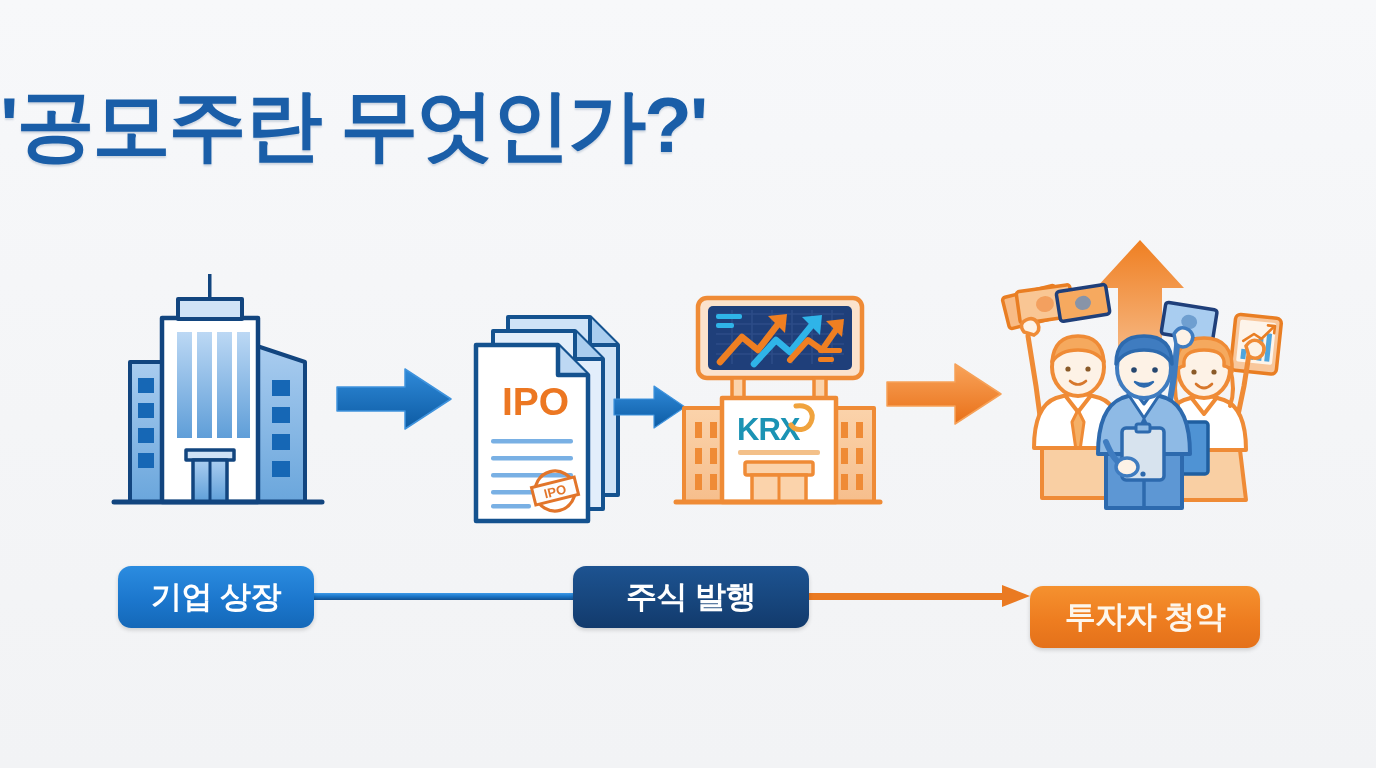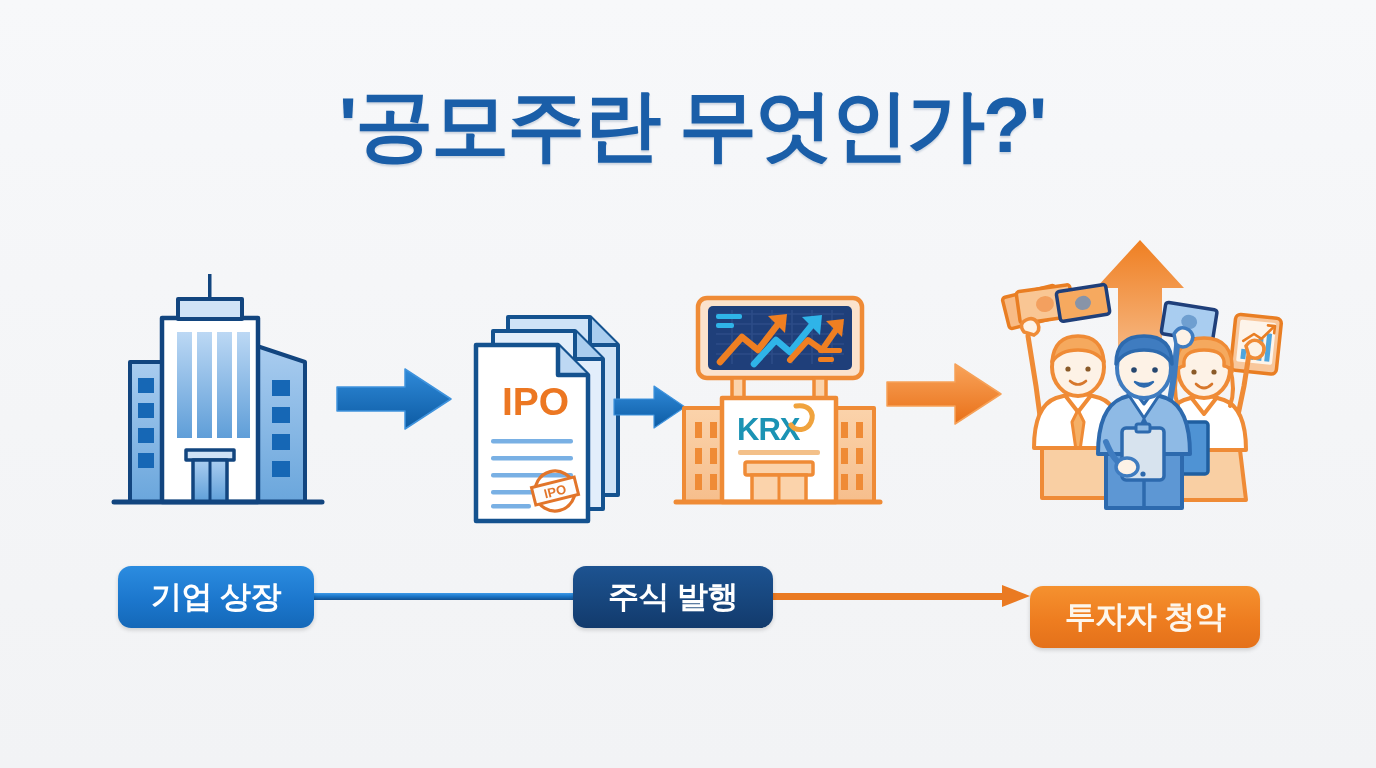--- a/index.html
+++ b/index.html
@@ -23,29 +23,27 @@
     background: linear-gradient(180deg, #f7f8fa 0%, #f4f5f7 55%, #f2f3f5 100%);
     overflow: hidden;
   }
 
   
   #title {
     position: absolute;
     left: 0;
     top: 86px;
     width: 1376px;
-    text-align: center;
     font-size: 78px;
     font-weight: bold;
     letter-spacing: -2px;
     color: #1a5ea8;
     text-shadow: 0 2px 2px rgba(20,60,110,0.18);
     line-height: 1;
     white-space: nowrap;
-    padding-left: 8px;
   }
 
   
   .stage {
     position: absolute;
   }
 
   
   #stage-building { left: 100px; top: 262px; width: 235px; height: 250px; }
 
@@ -79,21 +77,21 @@
     white-space: nowrap;
     box-shadow: 0 2px 4px rgba(0,0,0,0.16);
     z-index: 5;
   }
 
   #pill-1 {
     left: 118px; top: 566px; width: 196px;
     background: linear-gradient(180deg, #2b8ce0 0%, #1c77cd 55%, #1468b8 100%);
   }
   #pill-2 {
-    left: 573px; top: 566px; width: 200px;
+    left: 573px; top: 566px; width: 236px;
     background: linear-gradient(180deg, #1d5391 0%, #17467d 55%, #123a6c 100%);
   }
   #pill-3 {
     left: 1030px; top: 586px; width: 230px;
     background: linear-gradient(180deg, #f5912f 0%, #ee7d20 55%, #e4711a 100%);
     color: #fdf6ec;
   }
 
   
   #connector-1 {

